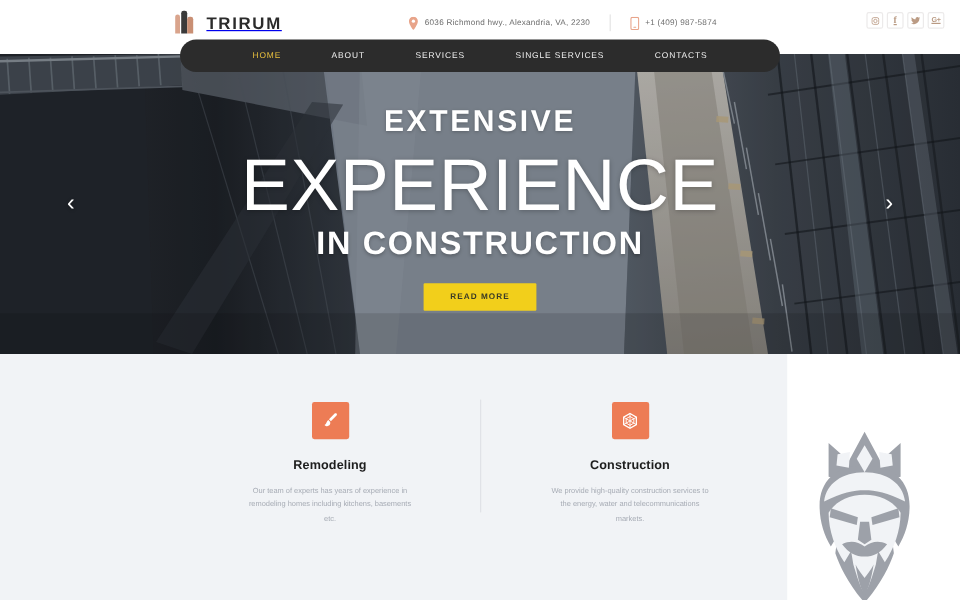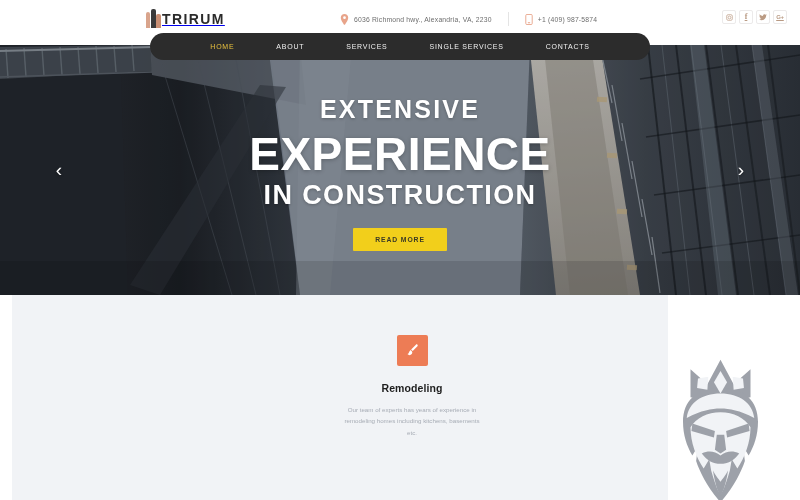--- a/index.html
+++ b/index.html
@@ -10,21 +10,21 @@
     background:#ffffff;
     -webkit-font-smoothing:antialiased;
   }
   .page { position:relative; width:800px; height:500px; overflow:hidden; background:#fff; }
 
   
   .topbar {
     position:absolute; top:0; left:0; width:800px; height:38px;
     background:#ffffff; display:flex; align-items:center;
   }
-  .logo { position:absolute; left:146px; top:9px; display:flex; align-items:center; gap:1px; }
+  .logo { position:absolute; left:146px; top:9px; display:flex; align-items:center; gap:11px; }
   .logo-mark { width:15px; height:19px; position:relative; }
   .logo-mark .b1 { position:absolute; left:0; top:3px; width:4px; height:16px; background:#d9a48c; border-radius:2px 2px 0 0;}
   .logo-mark .b2 { position:absolute; left:4.5px; top:0px; width:5px; height:19px; background:#3a3a3a; border-radius:2px 2px 0 0;}
   .logo-mark .b3 { position:absolute; left:10px; top:5px; width:4.5px; height:14px; background:#c98f74; border-radius:2px 2px 0 0;}
   .logo-text {
     font-size:14px; font-weight:bold; letter-spacing:1.4px; color:#2b2b2b;
   }
 
   .contact-group { position:absolute; left:340px; top:12px; display:flex; align-items:center; gap:0; }
   .contact-item { display:flex; align-items:center; gap:5px; font-size:6.8px; color:#6d6d6d; letter-spacing:.2px; white-space:nowrap; }
@@ -64,21 +64,21 @@
   .hero-content {
     position:absolute; left:0; top:0; width:800px; height:250px;
     display:flex; flex-direction:column; align-items:center; justify-content:center;
     z-index:5; padding-top:8px;
   }
   .h-line1 {
     color:#fff; font-size:25px; font-weight:bold; letter-spacing:2.2px; line-height:1;
     text-shadow:0 1px 3px rgba(0,0,0,.25);
   }
   .h-line2 {
-    color:#fff; font-size:46px; font-weight:bold; letter-spacing:.5px; line-height:1.08;
+    color:#fff; font-size:61px; font-weight:normal; letter-spacing:.5px; line-height:1.08;
     margin-top:8px; text-shadow:0 1px 4px rgba(0,0,0,.25);
   }
   .h-line3 {
     color:#fff; font-size:27px; font-weight:bold; letter-spacing:1.4px; line-height:1;
     margin-top:3px; text-shadow:0 1px 3px rgba(0,0,0,.25);
   }
   .readmore {
     margin-top:19px; background:#f2cf1b; color:#3a3a26;
     font-size:6.8px; font-weight:bold; letter-spacing:.9px;
     padding:8px 22px; border:none; cursor:pointer; border-radius:1px;
@@ -89,21 +89,20 @@
     text-align:center; z-index:10; cursor:pointer; font-weight:300;
     text-shadow:0 1px 3px rgba(0,0,0,.4); user-select:none;
   }
   .arrow.left { left:48px; }
   .arrow.right { right:48px; }
 
   
   .services {
     position:absolute; left:0; top:295px; width:656px; height:205px;
     background:#f1f3f6;
-    margin-left:12px;
   }
   .svc-row {
     position:absolute; left:150px; top:40px; width:500px;
     display:flex;
   }
   .svc {
     flex:1; display:flex; flex-direction:column; align-items:center;
     position:relative; padding:0 8px;
   }
   .svc + .svc::before {
@@ -330,20 +329,33 @@
           <svg viewBox="0 0 20 20" width="15" height="15">
             <path d="M16.6 2.2c-.6-.6-1.5-.6-2.1 0l-6.3 6.3 2.1 2.1 6.3-6.3c.6-.6.6-1.5 0-2.1z" fill="#fff"></path>
             <path d="M7.6 9.3l-1 1c-.9.9-1.1 2.3-1.8 3.3-.4.6-1 .9-1.6 1.2.8.8 1.9 1.4 3 1.4 1.9 0 3.5-1.5 3.5-3.4 0-.6-.1-1.1-.4-1.6l-1.7-1.9z" fill="#fff"></path>
           </svg>
         </div>
         <div class="svc-title">Remodeling</div>
         <div class="svc-desc">Our team of experts has years of experience in remodeling homes including kitchens, basements etc.</div>
       </div>
 
 
+      <div class="svc">
+        <div class="svc-icon">
+          <svg viewBox="0 0 22 22" width="16" height="16">
+            <polygon points="11,2.2 18.3,6.4 18.3,15 11,19.2 3.7,15 3.7,6.4" fill="none" stroke="#fff" stroke-width="1.5"></polygon>
+            <polygon points="11,5.6 15.4,8.1 15.4,13.2 11,15.8 6.6,13.2 6.6,8.1" fill="none" stroke="#fff" stroke-width="1.1"></polygon>
+            <line x1="4.2" y1="6.8" x2="17.8" y2="14.6" stroke="#fff" stroke-width="1"></line>
+            <line x1="17.8" y1="6.8" x2="4.2" y2="14.6" stroke="#fff" stroke-width="1"></line>
+            <line x1="11" y1="2.4" x2="11" y2="19" stroke="#fff" stroke-width="1"></line>
+          </svg>
+        </div>
+        <div class="svc-title">Construction</div>
+        <div class="svc-desc">We provide high-quality construction services to the energy, water and telecommunications markets.</div>
+      </div>
 
     </div>
   </div>
 
   <div class="watermark">
     <svg viewBox="0 0 120 160">
       <g fill="#9a9ea6">
 
         <path d="M60 4 L74 30 L92 14 L92 44 L60 52 L28 44 L28 14 L46 30 Z"></path>
 

